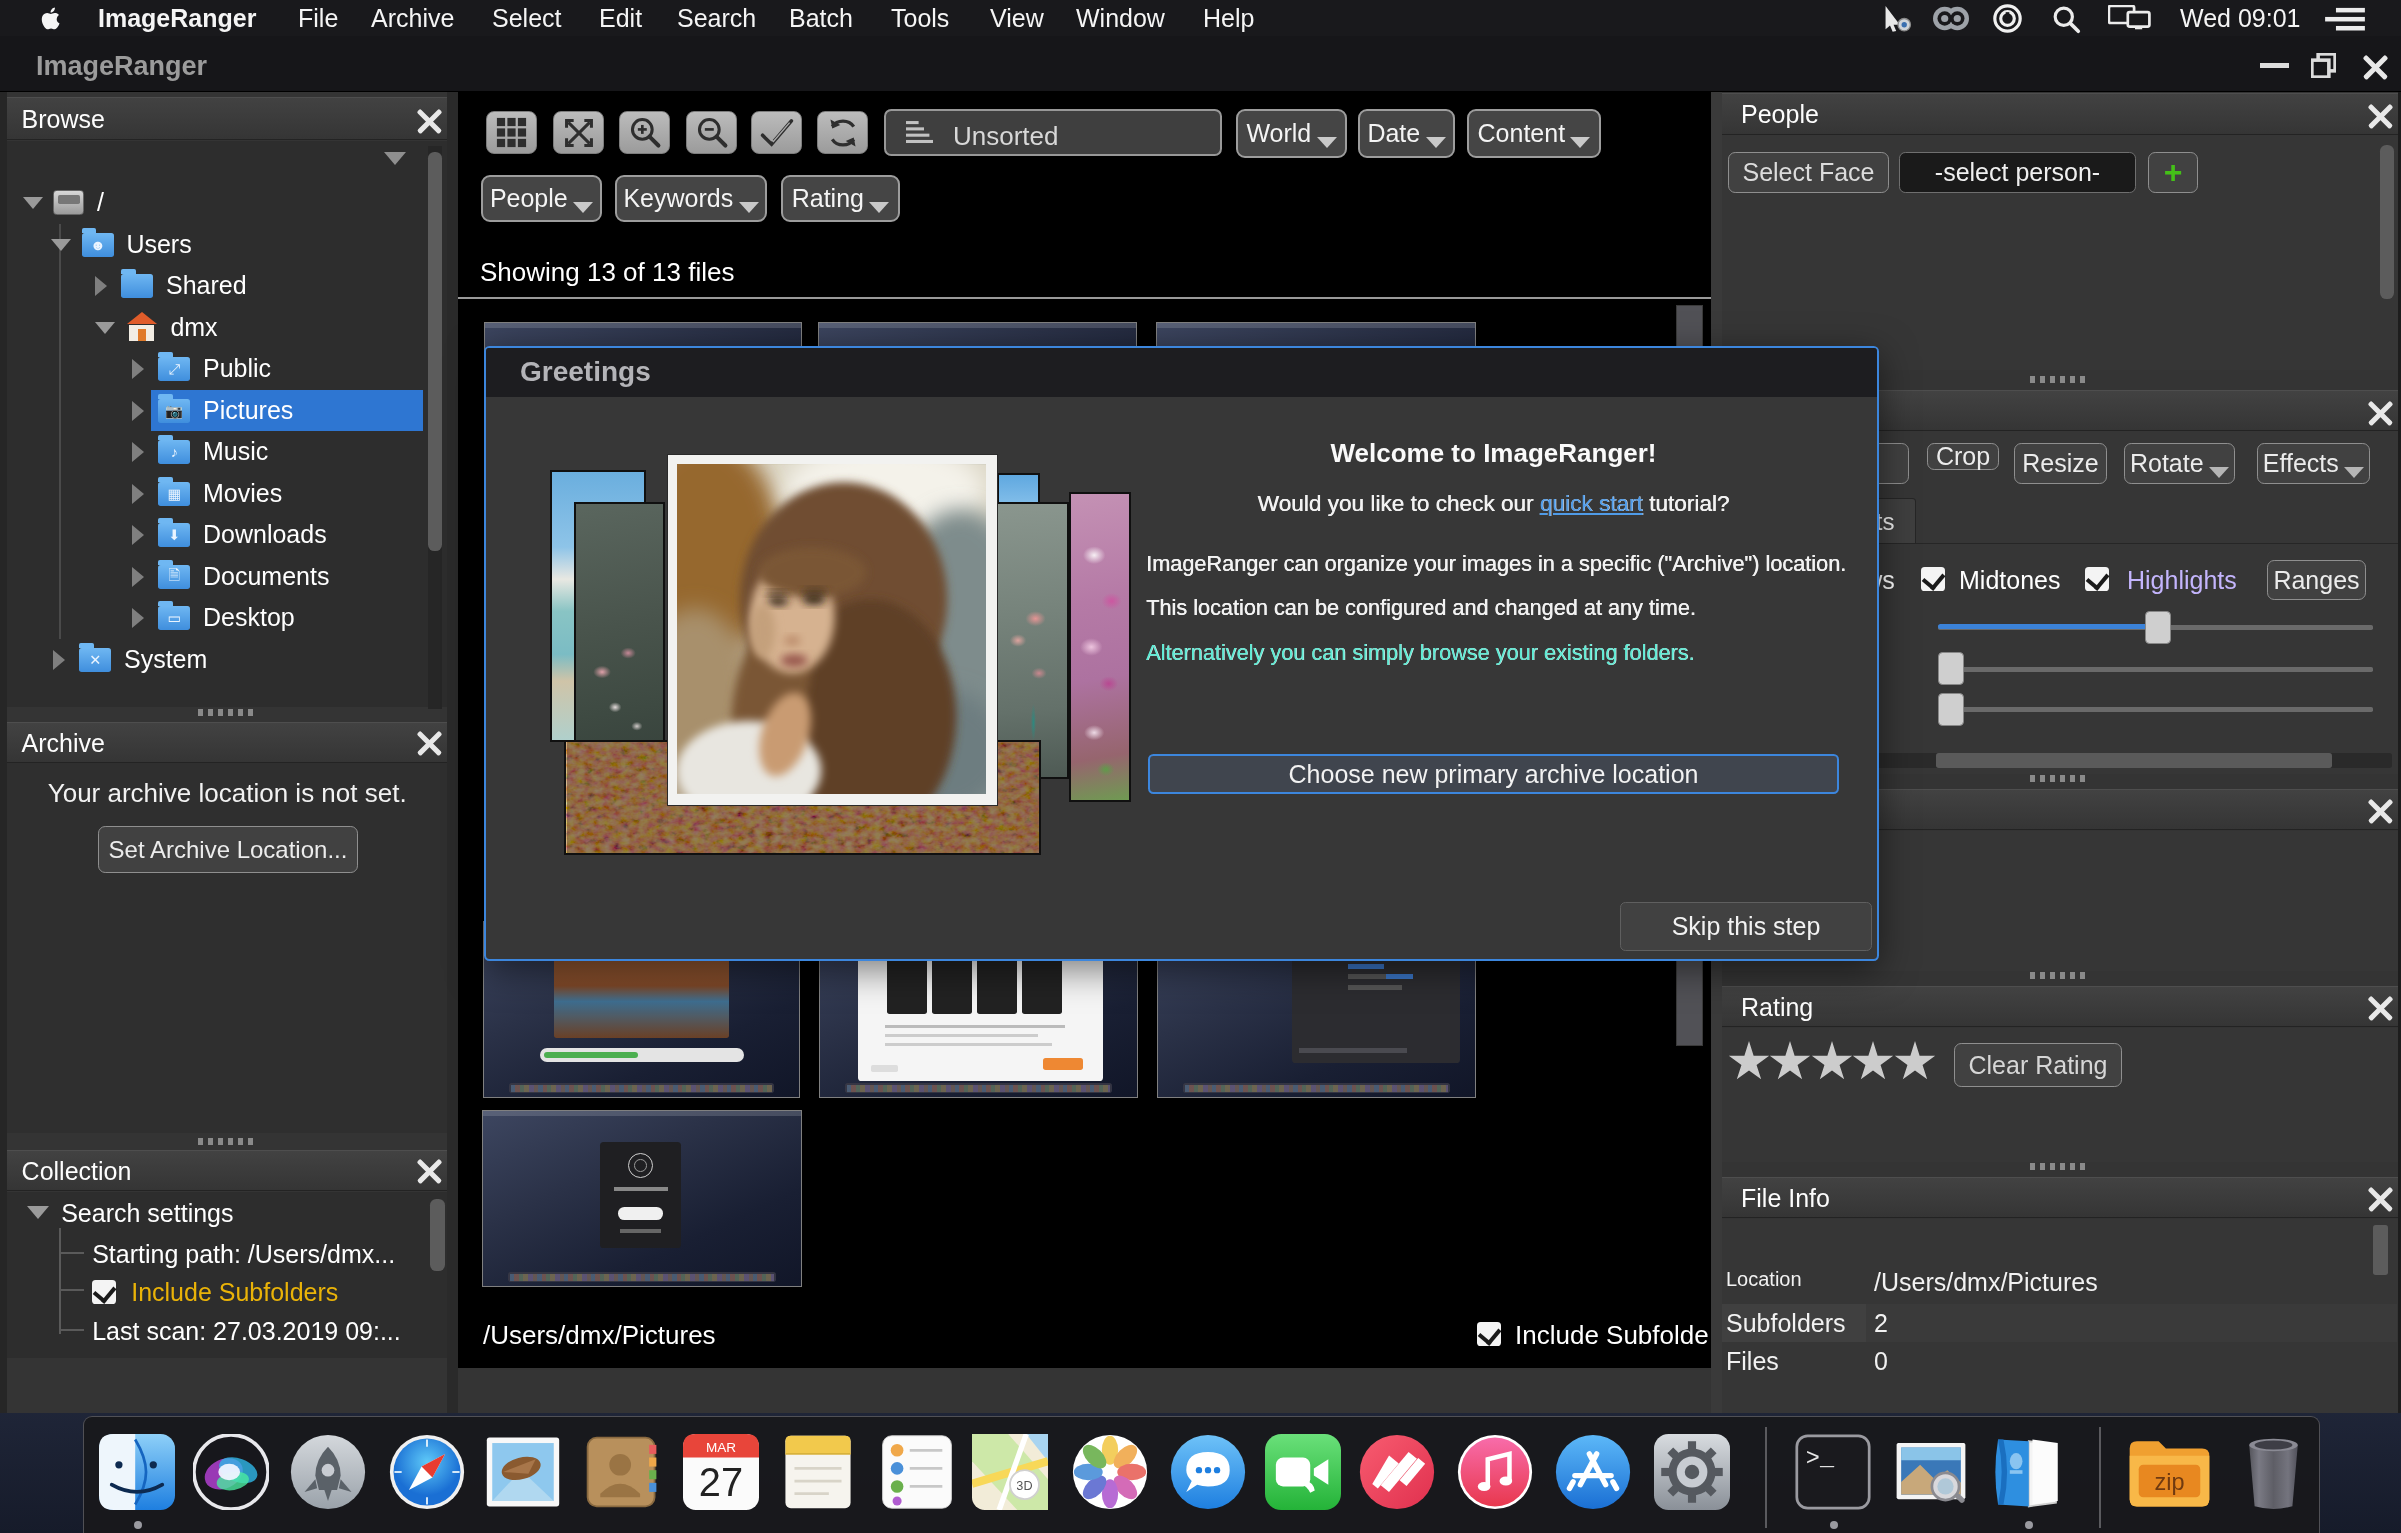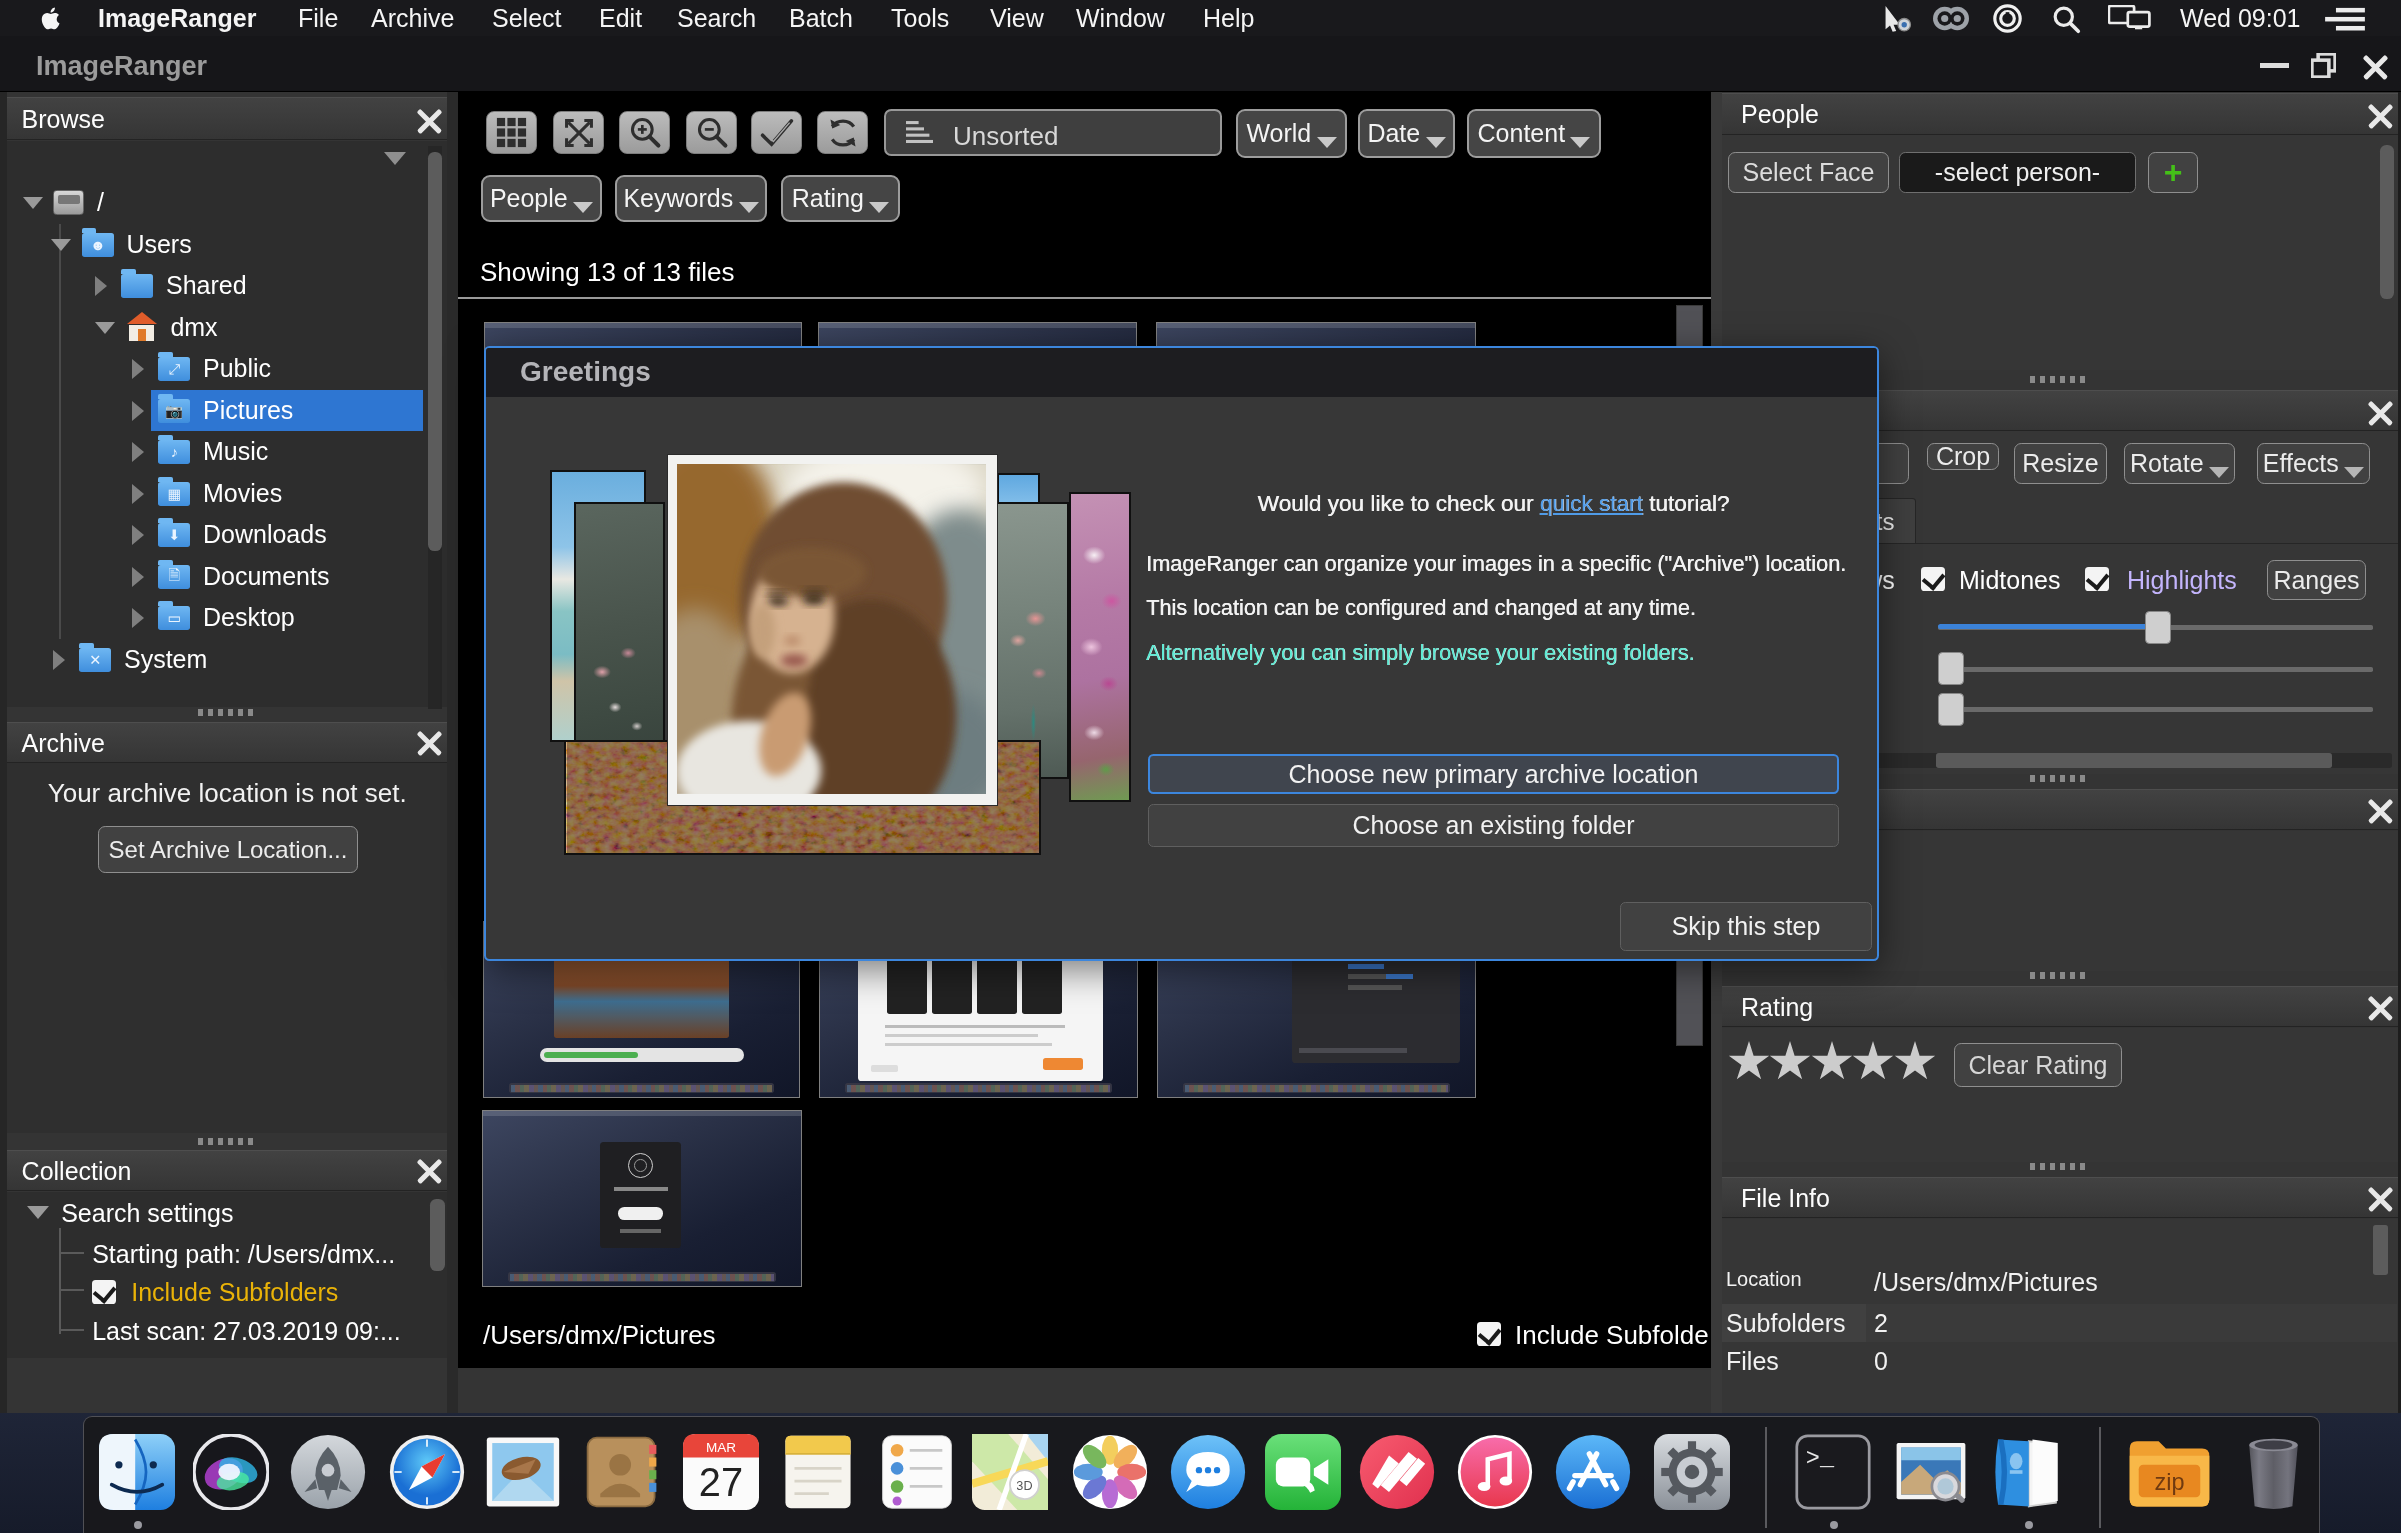--- a/index.html
+++ b/index.html
@@ -477,26 +477,26 @@
 <ellipse cx="150" cy="120" rx="60" ry="28" fill="#7a5634" filter="url(#b2)"></ellipse>
 <ellipse cx="112" cy="152" rx="12" ry="5" fill="#2e2018" filter="url(#b2)"></ellipse>
 <ellipse cx="152" cy="150" rx="13" ry="5.5" fill="#2e2018" filter="url(#b2)"></ellipse>
 <ellipse cx="111" cy="143" rx="13" ry="3" fill="#4e3824" filter="url(#b2)"></ellipse>
 <ellipse cx="153" cy="141" rx="14" ry="3.5" fill="#4e3824" filter="url(#b2)"></ellipse>
 <ellipse cx="128" cy="196" rx="9" ry="5" fill="#b98868" filter="url(#b2)"></ellipse>
 <ellipse cx="130" cy="218" rx="15" ry="7" fill="#96544c" filter="url(#b2)"></ellipse>
 <ellipse cx="95" cy="185" rx="14" ry="30" fill="#c4a07c" filter="url(#b2)"></ellipse>
 </svg>
     </div>
+    <div class="abs" style="left:660px;top:90px;width:695px;text-align:center;font-size:26px;font-weight:bold;color:#fafafa;">Welcome to ImageRanger!</div>
     <div class="abs" style="left:660px;top:143px;width:695px;text-align:center;font-size:22.6px;font-weight:normal;color:#f2f2f2;text-shadow:0.4px 0 0 #f2f2f2;">Would you like to check our <span style="color:#4f9be8;text-decoration:underline;">quick start</span> tutorial?</div>
     <div class="abs" style="left:660px;top:203px;font-size:21.7px;color:#f2f2f2;white-space:nowrap;text-shadow:0.4px 0 0 #f2f2f2;">ImageRanger can organize your images in a specific ("Archive") location.</div>
     <div class="abs" style="left:660px;top:247px;font-size:21.7px;color:#f2f2f2;white-space:nowrap;text-shadow:0.4px 0 0 #f2f2f2;">This location can be configured and changed at any time.</div>
     <div class="abs" style="left:660px;top:292px;font-size:21.7px;color:#5eead4;white-space:nowrap;text-shadow:0.4px 0 0 #f2f2f2;">Alternatively you can simply browse your existing folders.</div>
     <div class="dk" style="left:662px;top:406px;width:691px;height:40px;border:2.7px solid #3c86dd;background:#40454e;">Choose new primary archive location</div>
-    <div class="dk" style="left:662px;top:456px;width:691px;height:43px;">Choose an existing folder</div>
     <div class="dk" style="left:1134px;top:554px;width:252px;height:49px;">Skip this step</div>
   </div>
 <div class="abs" style="left:83px;top:1416px;width:2237px;height:117px;background:rgba(24,24,28,.94);border:1.8px solid #505055;border-bottom:none;border-radius:9px 9px 0 0;"></div>
 <div class="abs" style="left:99px;top:1434px;width:76px;height:76px;"><svg width="76" height="76" viewBox="0 0 84 84">
 <defs>
         <linearGradient id="fg" x1="0" y1="0" x2="0" y2="1">
           <stop offset="0" stop-color="#8ed0f8"></stop>
           <stop offset="1" stop-color="#1e7fe0"></stop>
         </linearGradient>
       </defs>

